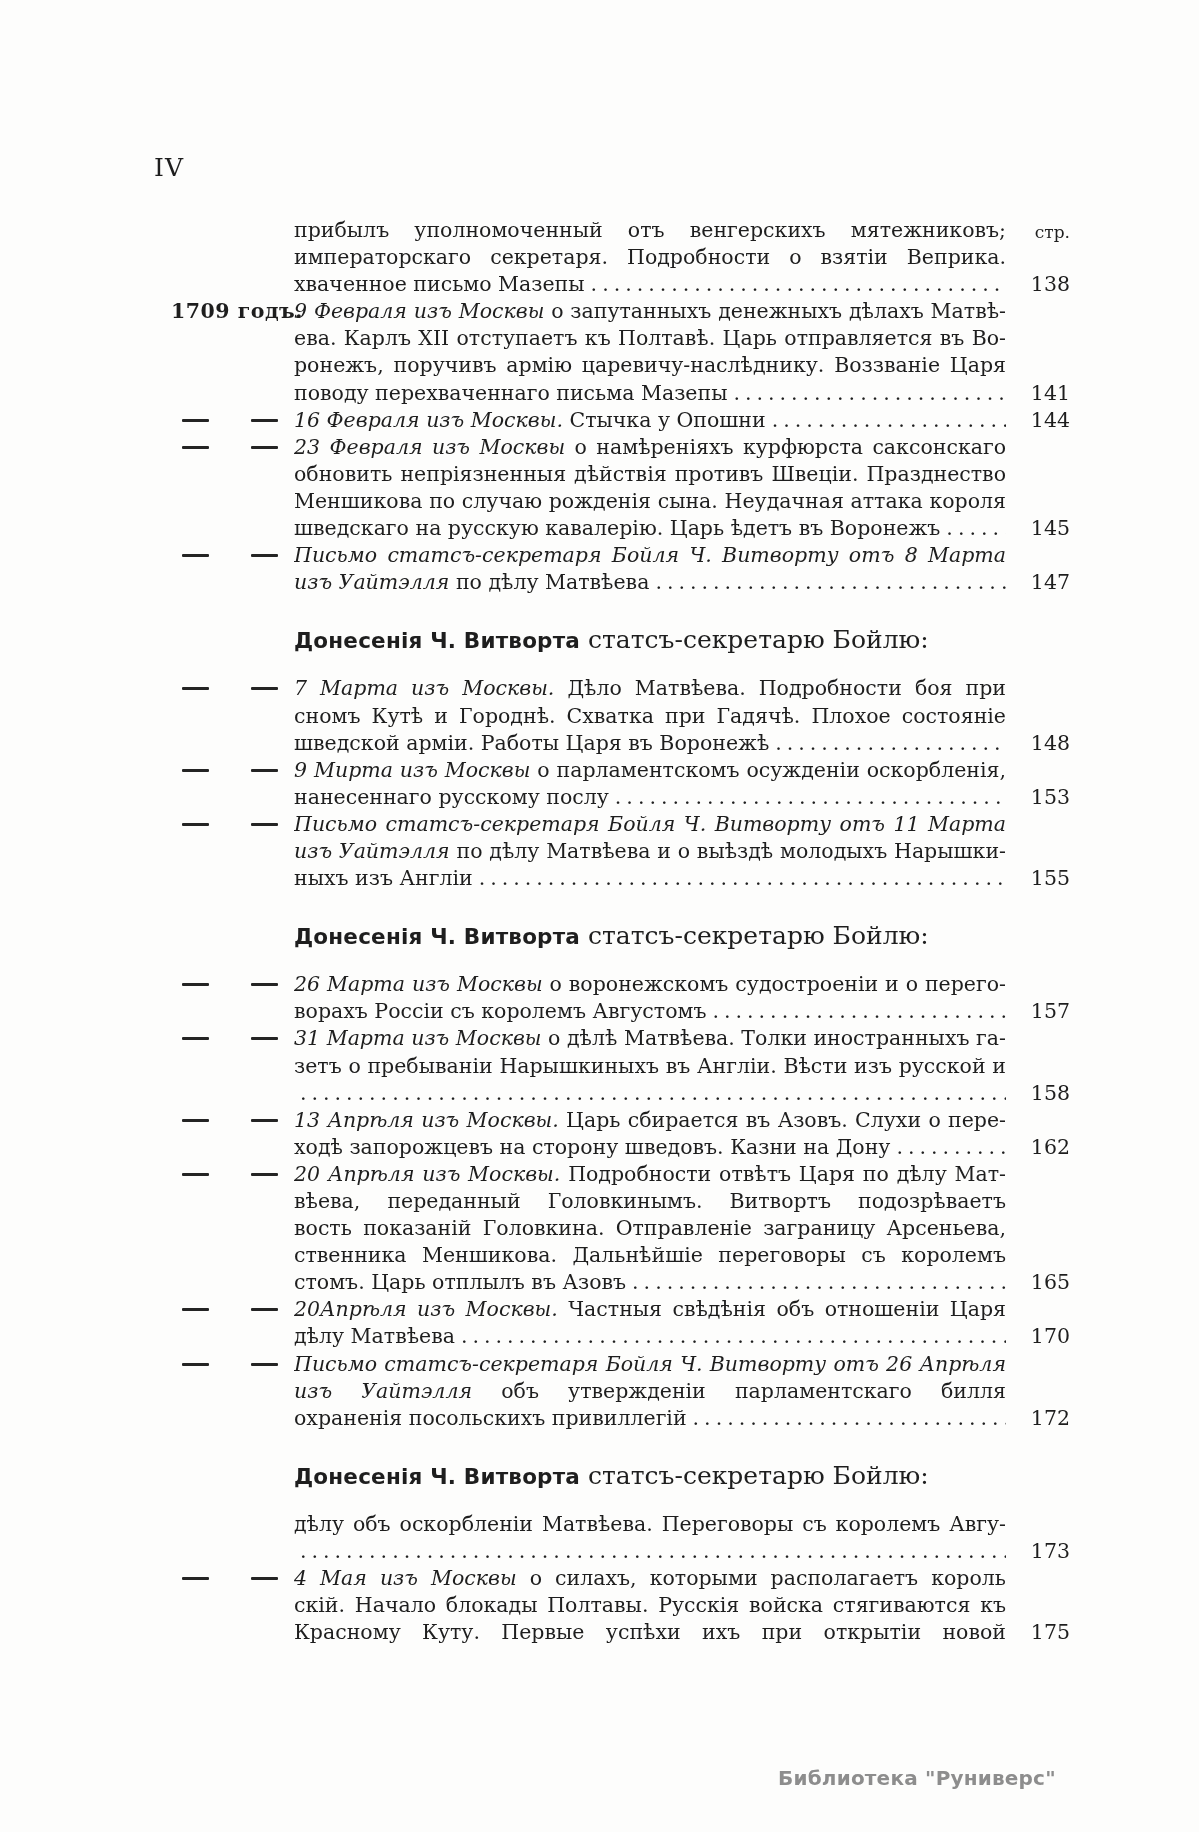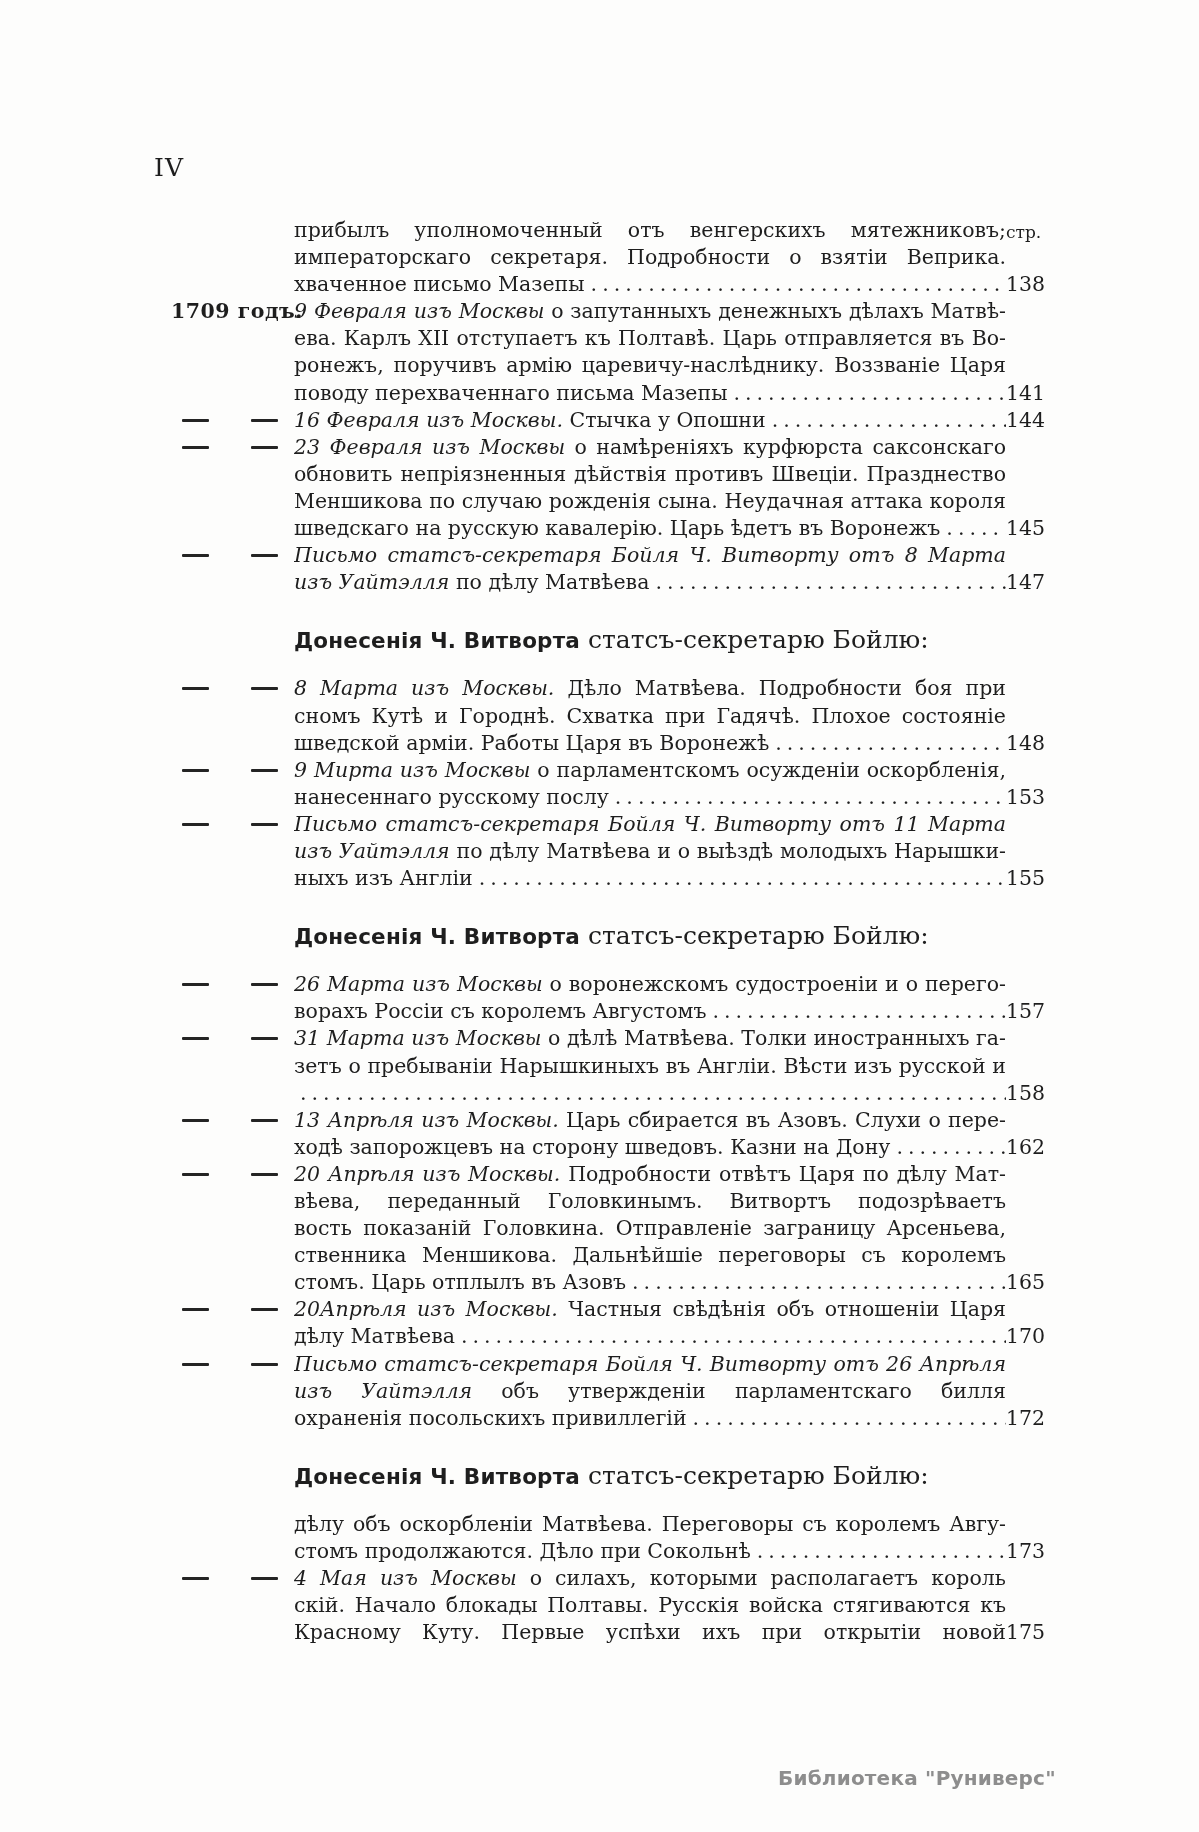--- a/index.html
+++ b/index.html
@@ -34,21 +34,21 @@
   .t{flex:none;width:712px;overflow:hidden;}
   .t.just{text-align:justify;text-align-last:justify;}
   .t.lead{display:flex;}
   .t.lead .txt{white-space:nowrap;flex:none;}
   .leader{
     flex:1;overflow:hidden;white-space:nowrap;
     letter-spacing:5px;margin-left:6px;padding-right:2px;
   }
   .it{font-style:italic;}
   .p{
-    width:64px;flex:none;
+    width:64px;flex:none;text-align:right;
     font-size:20.5px;white-space:nowrap;
   }
   .p.small{font-size:17px;padding-top:2px;}
   .hline{margin-top:30px;margin-bottom:22px;}
   .hb{
     font-family:"DejaVu Sans", sans-serif;
     font-weight:bold;font-size:21.5px;letter-spacing:0.2px;
   }
   .hr{font-size:25px;}
   .watermark{
@@ -171,21 +171,21 @@
         <div class="t"><span class="hb">Донесенія Ч. Витворта</span><span class="hr"> статсъ-секретарю Бойлю:</span></div>
         <div class="p"></div>
       </div>
       <div class="line">
         <div class="m">
           <div class="dashes">
             <div class="dash"></div>
             <div class="dash"></div>
           </div>
         </div>
-        <div class="t just"><span class="txt"><span class="it">8 Марта изъ Москвы.</span><span> Дѣло Матвѣева. Подробности боя при Кра-</span></span></div>
+        <div class="t just"><span class="txt"><span class="it">7 Марта изъ Москвы.</span><span> Дѣло Матвѣева. Подробности боя при Кра-</span></span></div>
         <div class="p"></div>
       </div>
       <div class="line">
         <div class="m"></div>
         <div class="t just"><span class="txt"><span>сномъ Кутѣ и Городнѣ. Схватка при Гадячѣ. Плохое состояніе</span></span></div>
         <div class="p"></div>
       </div>
       <div class="line">
         <div class="m"></div>
         <div class="t lead">
@@ -378,21 +378,20 @@
         <div class="p"></div>
       </div>
       <div class="line">
         <div class="m"></div>
         <div class="t just"><span class="txt"><span>дѣлу объ оскорбленіи Матвѣева. Переговоры съ королемъ Авгу-</span></span></div>
         <div class="p"></div>
       </div>
       <div class="line">
         <div class="m"></div>
         <div class="t lead">
-          <span class="txt"><span>стомъ продолжаются. Дѣло при Сокольнѣ</span></span>
           <span class="leader">......................................................................</span>
         </div>
         <div class="p">173</div>
       </div>
       <div class="line">
         <div class="m">
           <div class="dashes">
             <div class="dash"></div>
             <div class="dash"></div>
           </div>

